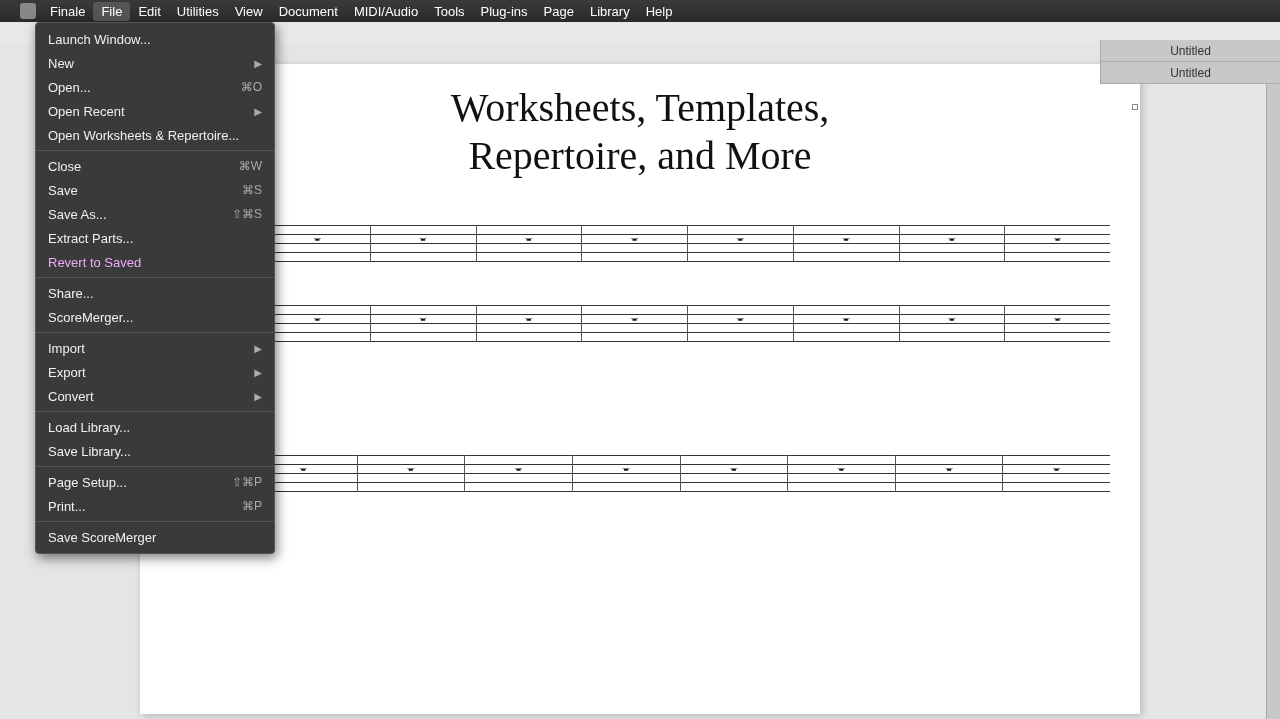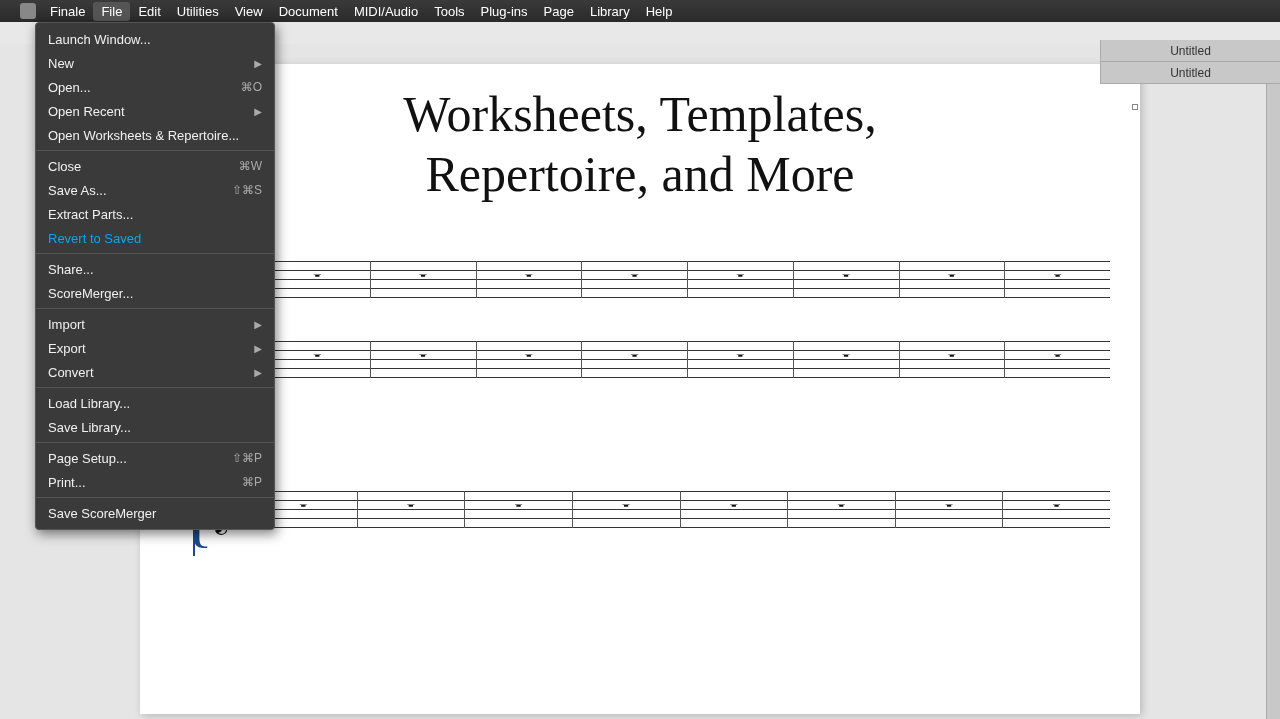--- a/index.html
+++ b/index.html
@@ -94,23 +94,23 @@
       width: 1000px;
       min-height: 650px;
       position: relative;
       box-shadow: 2px 2px 8px rgba(0,0,0,0.2);
       padding: 20px 30px;
     }
 
     .score-title {
       text-align: center;
       font-family: 'Times New Roman', serif;
-      font-size: 50px;
+      font-size: 40px;
       color: #111;
-      margin-bottom: 42px;
+      margin-bottom: 30px;
       line-height: 1.2;
     }
 
     
     .staff-system {
       position: relative;
       margin-bottom: 10px;
     }
 
     .staff-row {
@@ -139,21 +139,21 @@
       align-items: center;
       padding: 0 12px;
       color: #f0f0f0;
       font-size: 13px;
       cursor: pointer;
       position: relative;
       justify-content: space-between;
     }
 
     .menu-entry.disabled {
-      color: #0ea5e9;
+      color: #f0abfc;
       cursor: default;
     }
 
     .menu-entry .shortcut {
       color: #aaa;
       font-size: 12px;
       margin-left: auto;
     }
 
     .menu-entry .arrow {
@@ -394,20 +394,24 @@
   </div>
   <div class="menu-entry">
     <span>Open Worksheets &amp; Repertoire...</span>
   </div>
   <div class="menu-separator"></div>
   <div class="menu-entry">
     <span>Close</span>
     <span class="shortcut">⌘W</span>
   </div>
   <div class="menu-entry">
+    <span>Save</span>
+    <span class="shortcut">⌘S</span>
+  </div>
+  <div class="menu-entry">
     <span>Save As...</span>
     <span class="shortcut">⇧⌘S</span>
   </div>
   <div class="menu-entry">
     <span>Extract Parts...</span>
   </div>
   <div class="menu-entry disabled">
     <span>Revert to Saved</span>
   </div>
   <div class="menu-separator"></div>

